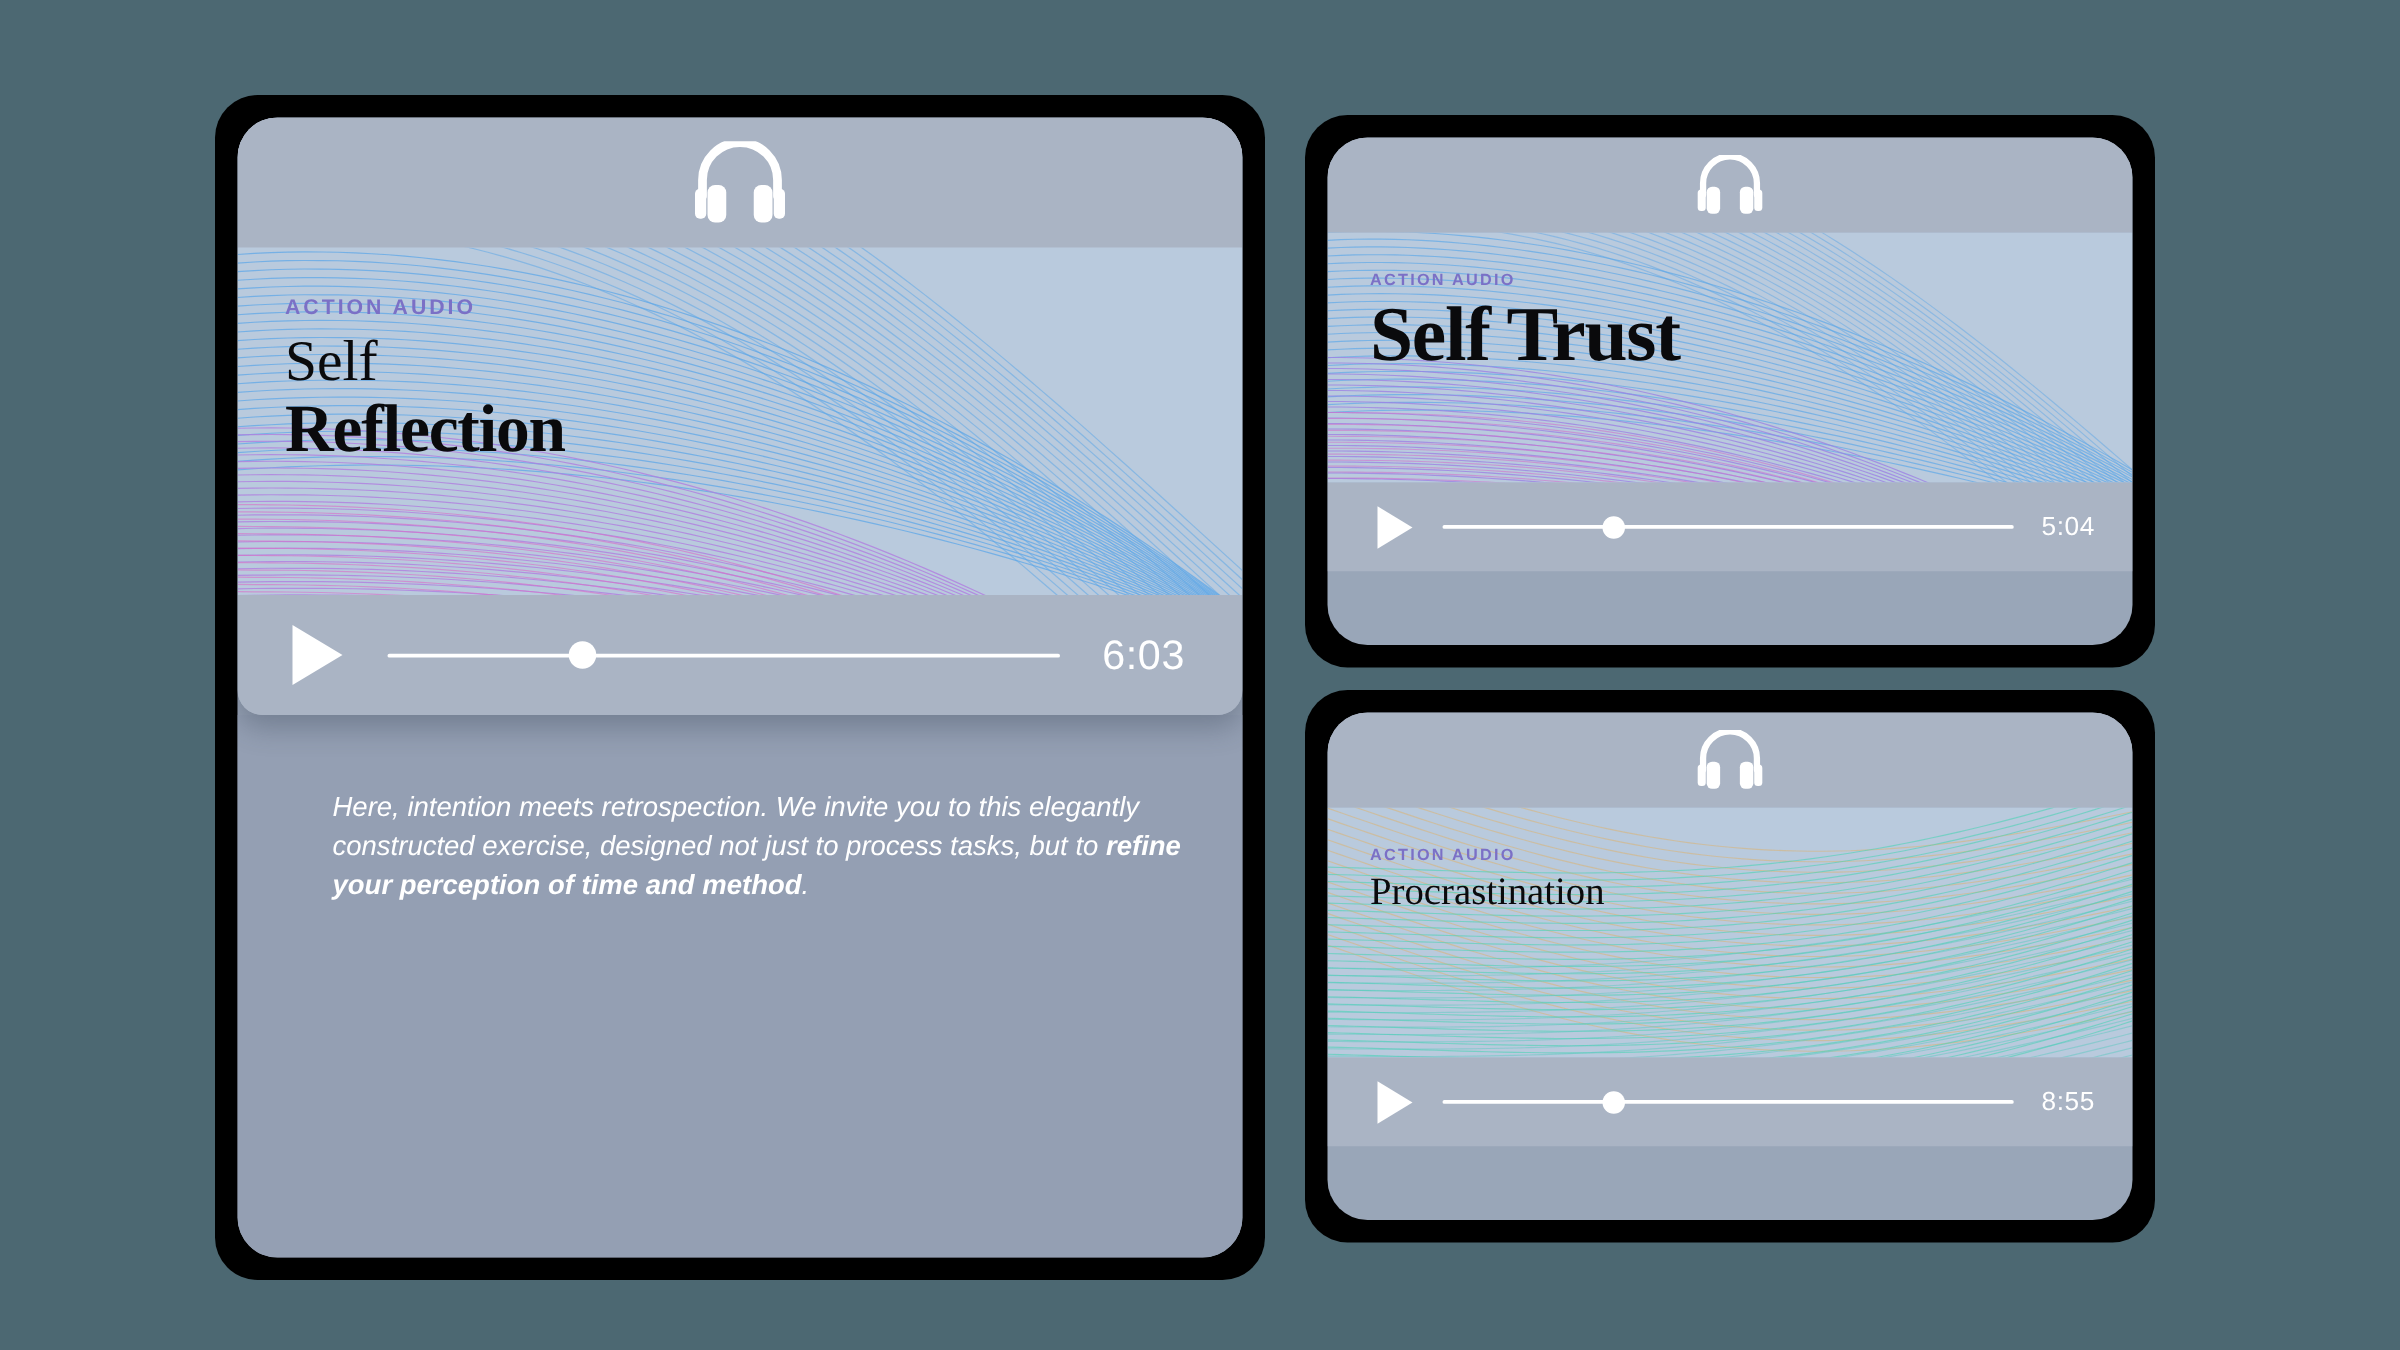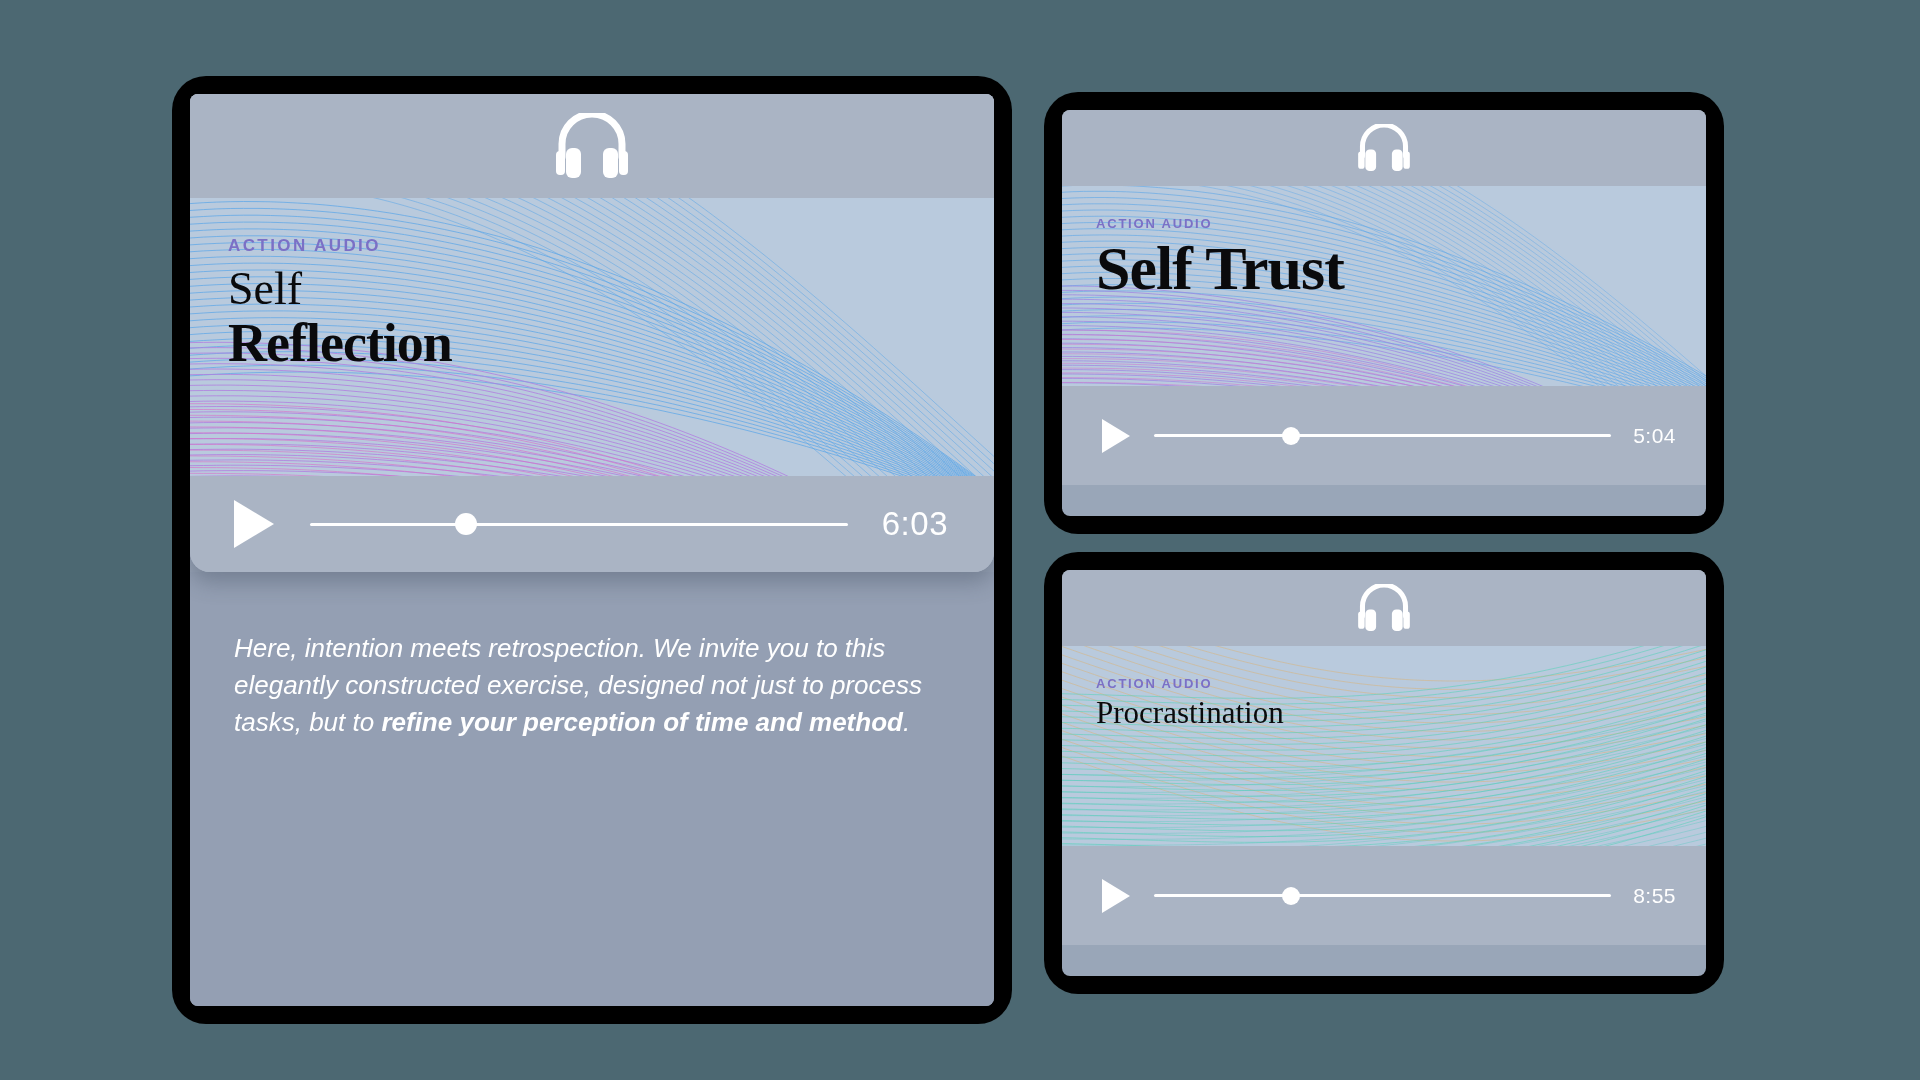--- a/index.html
+++ b/index.html
@@ -26,21 +26,21 @@
 
   #frame-main  { left: 172px;  top: 76px;  width: 840px;  height: 948px; }
   #frame-two   { left: 1044px; top: 92px;  width: 680px;  height: 442px; }
   #frame-three { left: 1044px; top: 552px; width: 680px;  height: 442px; }
 
   
   .card {
     position: relative;
     width: 100%;
     height: 100%;
-    border-radius: 8px;
+    border-radius: 32px;
     overflow: hidden;
     background: #99a6b8;
   }
 
   
   .main-card { background: #97a2b5; display: flex; flex-direction: column; }
 
   .player-panel {
     position: relative;
     border-bottom-left-radius: 20px;
@@ -122,21 +122,21 @@
   .side .title-reg  { font-size: 31px; margin-bottom: 2px; }
   .side .title-bold { font-size: 62px; }
 
   
   .player-bar {
     background: #aab4c4;
     display: flex;
     align-items: center;
   }
   #frame-main .player-bar { height: 96px; padding: 0 46px 0 44px; }
-  .side .player-bar       { height: 99px;  padding: 0 30px 0 40px; }
+  .side .player-bar       { height: 71px;  padding: 0 30px 0 40px; }
 
   .play-btn {
     width: 0; height: 0;
     border-style: solid;
     border-color: transparent transparent transparent #ffffff;
     cursor: pointer;
     flex: none;
   }
   #frame-main .play-btn { border-width: 24px 0 24px 40px; }
   .side .play-btn       { border-width: 17px 0 17px 28px; }
@@ -176,23 +176,24 @@
     letter-spacing: 0.5px;
   }
   #frame-main .time { font-size: 33px; }
   .side .time       { font-size: 21px; }
 
   
   .desc-text {
     color: #ffffff;
     font-family: "Liberation Sans", sans-serif;
     font-style: italic;
-    font-size: 26px;
+    font-size: 22px;
     line-height: 1.42;
     max-width: 740px;
+    margin-left: 32px;
   }
   .desc-text b { font-weight: bold; font-style: italic; }
 </style>
 </head>
 <body>
 
 <div class="frame" id="frame-main">
   <div class="card main-card">
 
     <div class="player-panel">

